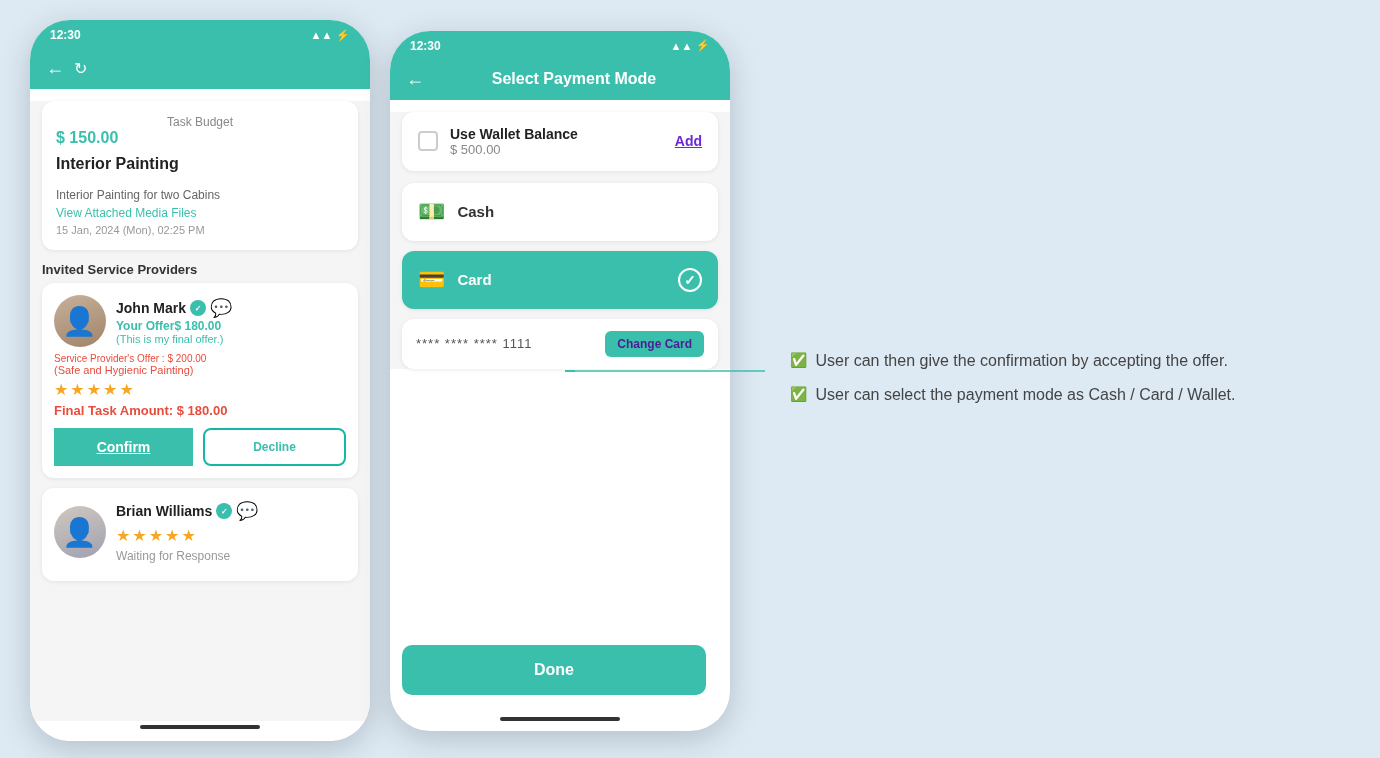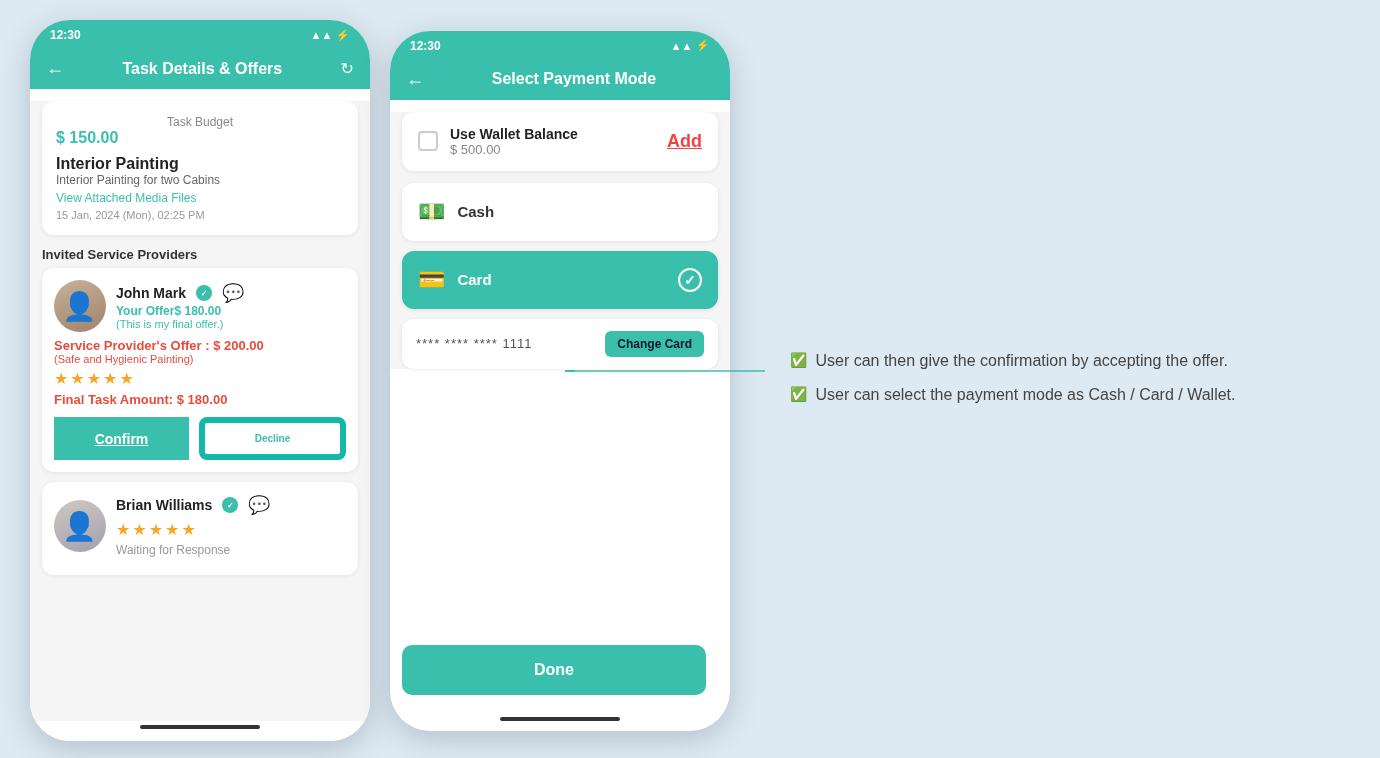--- a/index.html
+++ b/index.html
@@ -76,21 +76,21 @@
     .task-budget-amount {
       font-size: 16px;
       color: #3bbfad;
       font-weight: 700;
       margin-bottom: 8px;
     }
     .task-title {
       font-size: 16px;
       font-weight: 700;
       color: #222;
-      margin-bottom: 0;
+      margin-bottom: 15px;
     }
     .task-desc {
       font-size: 12px;
       color: #666;
       margin-bottom: 4px;
     }
     .task-media-link {
       font-size: 12px;
       color: #3bbfad;
       cursor: pointer;
@@ -153,21 +153,21 @@
       top: 50%; left: 50%;
       transform: translate(-50%, -50%);
     }
     .provider-info { flex: 1; }
     .provider-name {
       font-size: 14px;
       font-weight: 700;
       color: #222;
       display: flex;
       align-items: center;
-      gap: 10px;
+      gap: 4px;
     }
     .badge-icon {
       width: 16px; height: 16px;
       background: #3bbfad;
       border-radius: 50%;
       display: inline-flex;
       align-items: center;
       justify-content: center;
       color: #fff;
       font-size: 8px;
@@ -175,23 +175,23 @@
     .provider-offer {
       font-size: 12px;
       color: #3bbfad;
       font-weight: 600;
     }
     .provider-offer-note {
       font-size: 11px;
       color: #3bbfad;
     }
     .provider-service-offer {
-      font-size: 13px;
+      font-size: 10px;
       color: #e74c3c;
-      font-weight: 700;
+      font-weight: 400;
       margin-top: 4px;
     }
     .provider-service-tag {
       font-size: 11px;
       color: #e74c3c;
     }
     .stars {
       color: #f5a623;
       font-size: 16px;
       letter-spacing: 2px;
@@ -217,24 +217,24 @@
       padding: 10px;
       font-size: 14px;
       font-weight: 600;
       cursor: pointer;
       text-decoration: underline;
     }
     .btn-decline {
       flex: 1;
       background: #fff;
       color: #3bbfad;
-      border: 6px solid #14b8a6;
+      border: 2px solid #14b8a6;
       border-radius: 8px;
       padding: 10px;
-      font-size: 10px;
+      font-size: 12px;
       font-weight: 600;
       cursor: pointer;
     }
     .waiting-text {
       font-size: 12px;
       color: #999;
       margin-top: 2px;
     }
     .chat-icon {
       color: #3bbfad;
@@ -273,21 +273,21 @@
     .wallet-checkbox {
       width: 20px; height: 20px;
       border: 2px solid #ccc;
       border-radius: 4px;
       background: #fff;
       cursor: pointer;
     }
     .wallet-info { flex: 1; }
     .wallet-title { font-size: 14px; font-weight: 700; color: #222; }
     .wallet-amount { font-size: 13px; color: #888; }
-    .wallet-add { color: #ef4444; font-weight: 700; font-size: 18px; cursor: pointer; text-decoration: underline; }
+    .wallet-add { color: #6d28d9; font-weight: 700; font-size: 14px; cursor: pointer; text-decoration: underline; }
 
     .payment-options {
       margin: 0 12px;
       display: flex;
       flex-direction: column;
       gap: 10px;
     }
     .payment-option {
       background: #fff;
       border-radius: 12px;
@@ -330,21 +330,21 @@
       justify-content: space-between;
       box-shadow: 0 1px 4px rgba(0,0,0,0.08);
     }
     .card-number-text {
       font-size: 13px;
       color: #555;
       letter-spacing: 1px;
     }
     .change-card-btn {
       background: #3bbfad;
-      color: #0f172a;
+      color: #4c1d95;
       border: none;
       border-radius: 6px;
       padding: 6px 12px;
       font-size: 12px;
       font-weight: 600;
       cursor: pointer;
     }
 
     .done-btn-wrap {
       padding: 16px 12px;
@@ -398,21 +398,20 @@
   <div class="phone-notch-bar">
     <span class="time">12:30</span>
     <div class="icons">
       <span>▲▲</span>
       <span>⚡</span>
     </div>
   </div>
 
   <div class="header-bar">
     <span class="back-btn">←</span>
-    <span class="title">Task Details &amp; Offers</span>
     <span class="action-icon">↻</span>
   </div>
 
   <div class="phone-body">
 
     <div class="task-card">
       <div class="task-budget-label">Task Budget</div>
       <div class="task-budget-amount">$ 150.00</div>
       <div class="task-title">Interior Painting</div>
       <div class="task-desc">Interior Painting for two Cabins</div>

